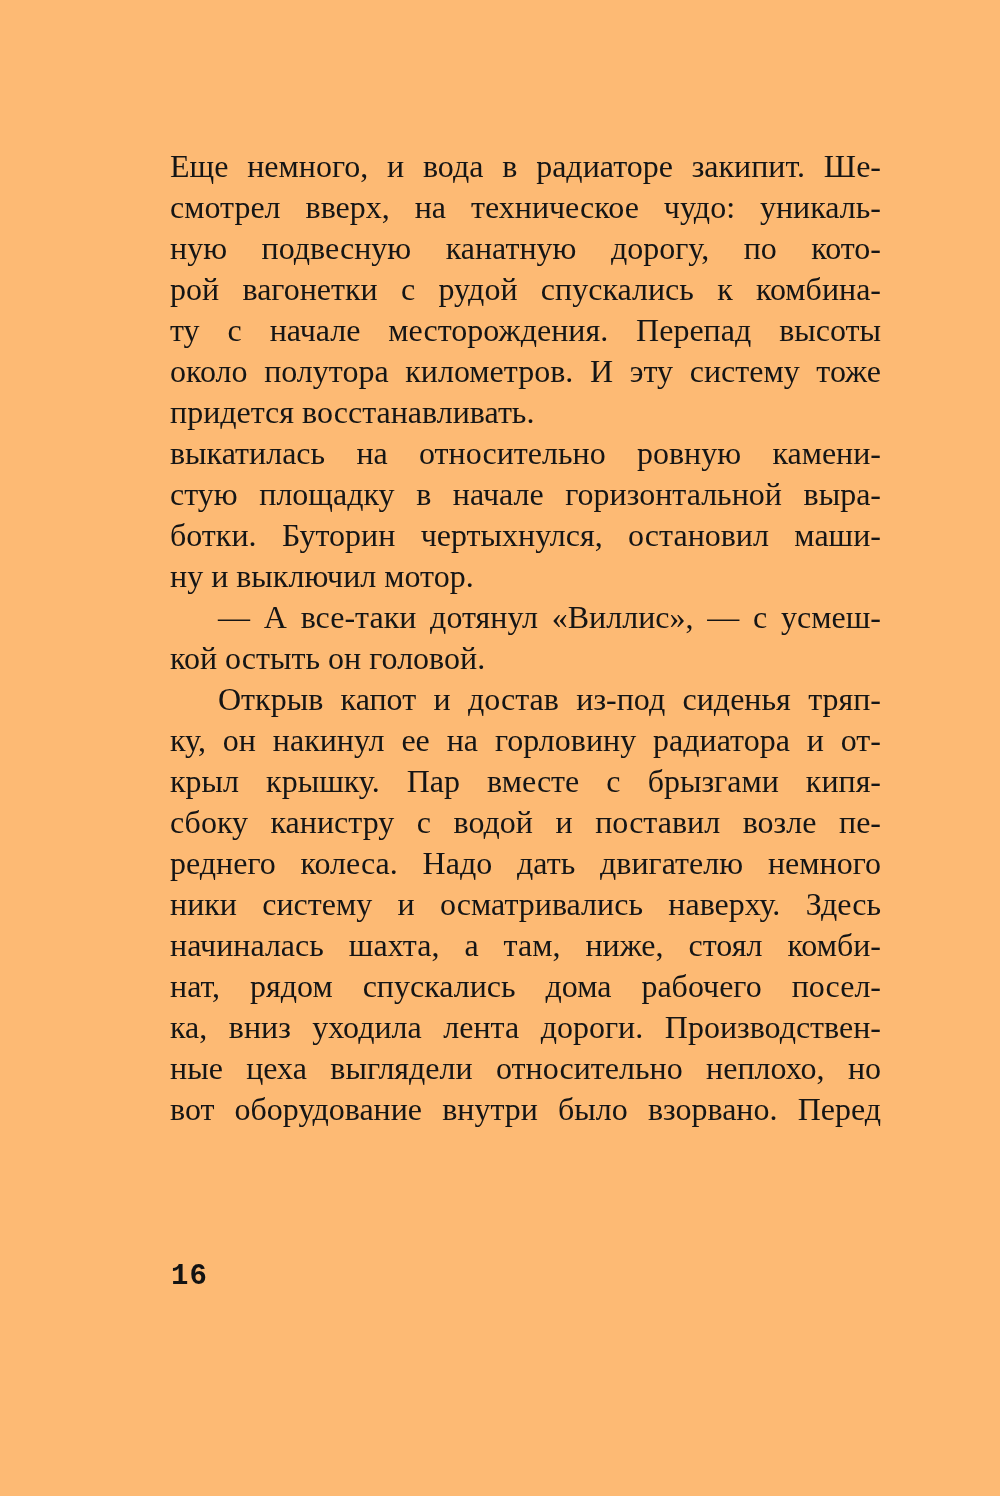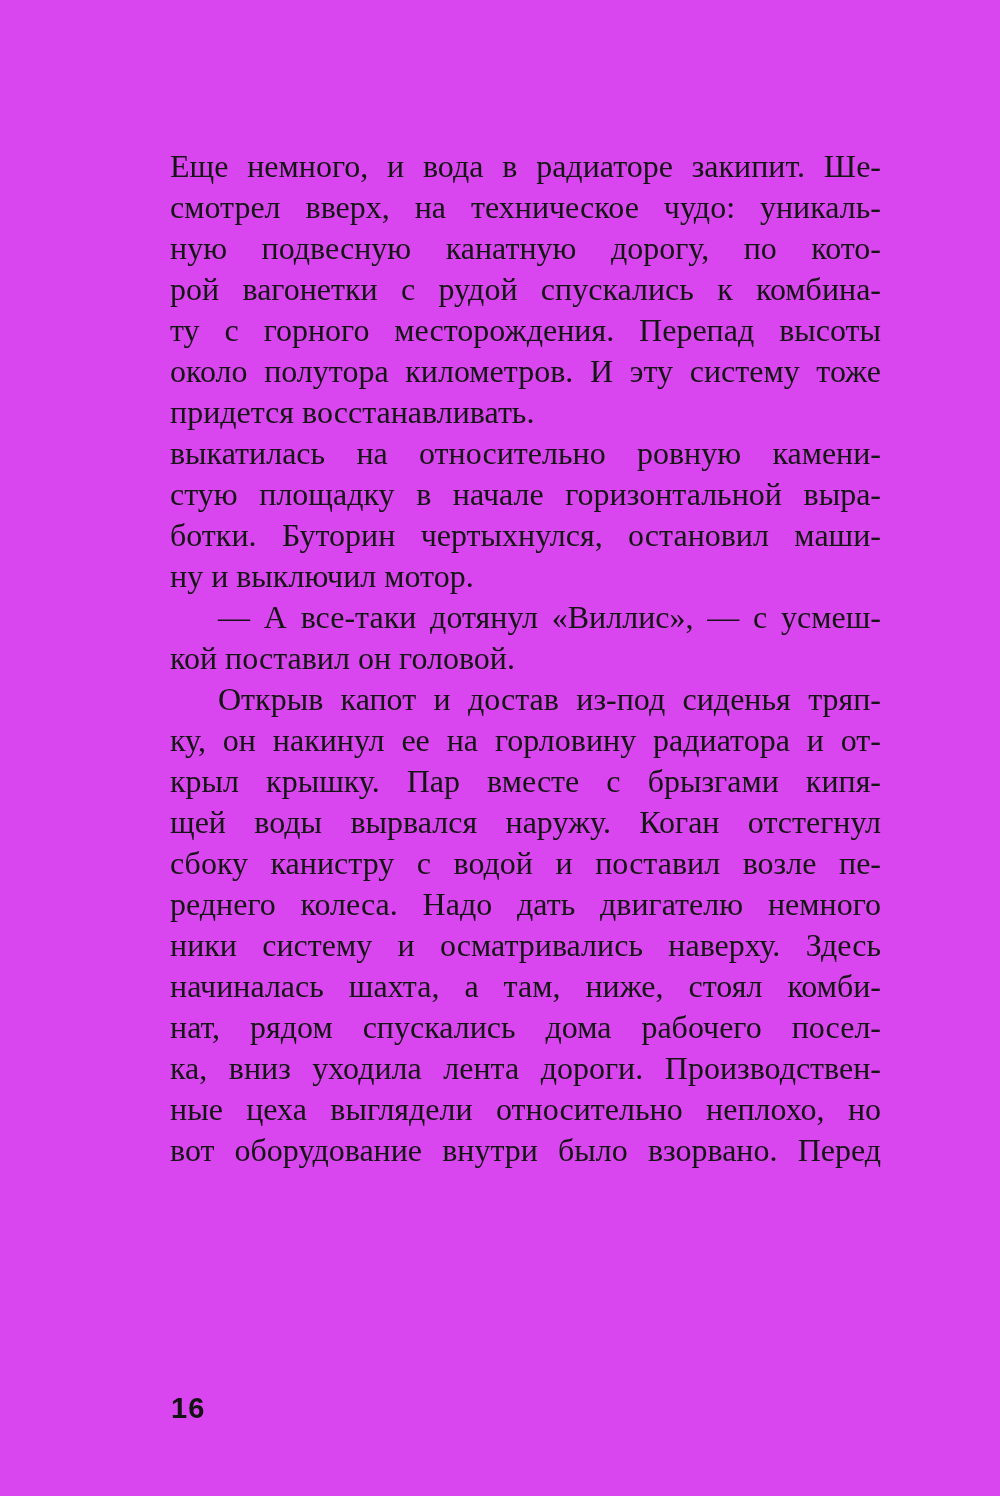--- a/index.html
+++ b/index.html
@@ -4,21 +4,21 @@
 <style>
   html, body {
     margin: 0;
     padding: 0;
     background: #ffffff;
   }
   .book-page {
     position: relative;
     width: 1000px;
     height: 1496px;
-    background: #d946ef;
+    background: #fdba74;
     overflow: hidden;
   }
   .text-block {
     position: absolute;
     left: 170px;
     top: 146px;
     width: 711px;
     font-family: "Liberation Serif", "DejaVu Serif", serif;
     font-size: 32px;
     line-height: 41px;
@@ -35,61 +35,60 @@
   }
   .line.first {
     text-indent: 48px;
   }
   .line.last {
     text-align-last: left;
   }
   .page-number {
     position: absolute;
     left: 171px;
-    top: 1392px;
-    font-family: Liberation Sans, sans-serif;
+    top: 1260px;
+    font-family: Liberation Mono, monospace;
     font-size: 29px;
     font-weight: 600;
     letter-spacing: 1px;
     color: #131313;
   }
 </style>
 </head>
 <body>
 
 <div class="book-page">
   <div class="text-block">
 
     <p class="para">
       <span class="line">Еще немного, и вода в радиаторе закипит. Ше-</span>
       <span class="line">смотрел вверх, на техническое чудо: уникаль-</span>
       <span class="line">ную подвесную канатную дорогу, по кото-</span>
       <span class="line">рой вагонетки с рудой спускались к комбина-</span>
-      <span class="line">ту с горного месторождения. Перепад высоты</span>
+      <span class="line">ту с начале месторождения. Перепад высоты</span>
       <span class="line">около полутора километров. И эту систему тоже</span>
       <span class="line last">придется восстанавливать.</span>
     </p>
 
     <p class="para">
       <span class="line">выкатилась на относительно ровную камени-</span>
       <span class="line">стую площадку в начале горизонтальной выра-</span>
       <span class="line">ботки. Буторин чертыхнулся, остановил маши-</span>
       <span class="line last">ну и выключил мотор.</span>
     </p>
 
     <p class="para">
       <span class="line first">— А все-таки дотянул «Виллис», — с усмеш-</span>
-      <span class="line last">кой поставил он головой.</span>
+      <span class="line last">кой остыть он головой.</span>
     </p>
 
     <p class="para">
       <span class="line first">Открыв капот и достав из-под сиденья тряп-</span>
       <span class="line">ку, он накинул ее на горловину радиатора и от-</span>
       <span class="line">крыл крышку. Пар вместе с брызгами кипя-</span>
-      <span class="line">щей воды вырвался наружу. Коган отстегнул</span>
       <span class="line">сбоку канистру с водой и поставил возле пе-</span>
       <span class="line">реднего колеса. Надо дать двигателю немного</span>
       <span class="line">ники систему и осматривались наверху. Здесь</span>
       <span class="line">начиналась шахта, а там, ниже, стоял комби-</span>
       <span class="line">нат, рядом спускались дома рабочего посел-</span>
       <span class="line">ка, вниз уходила лента дороги. Производствен-</span>
       <span class="line">ные цеха выглядели относительно неплохо, но</span>
       <span class="line">вот оборудование внутри было взорвано. Перед</span>
     </p>
 

